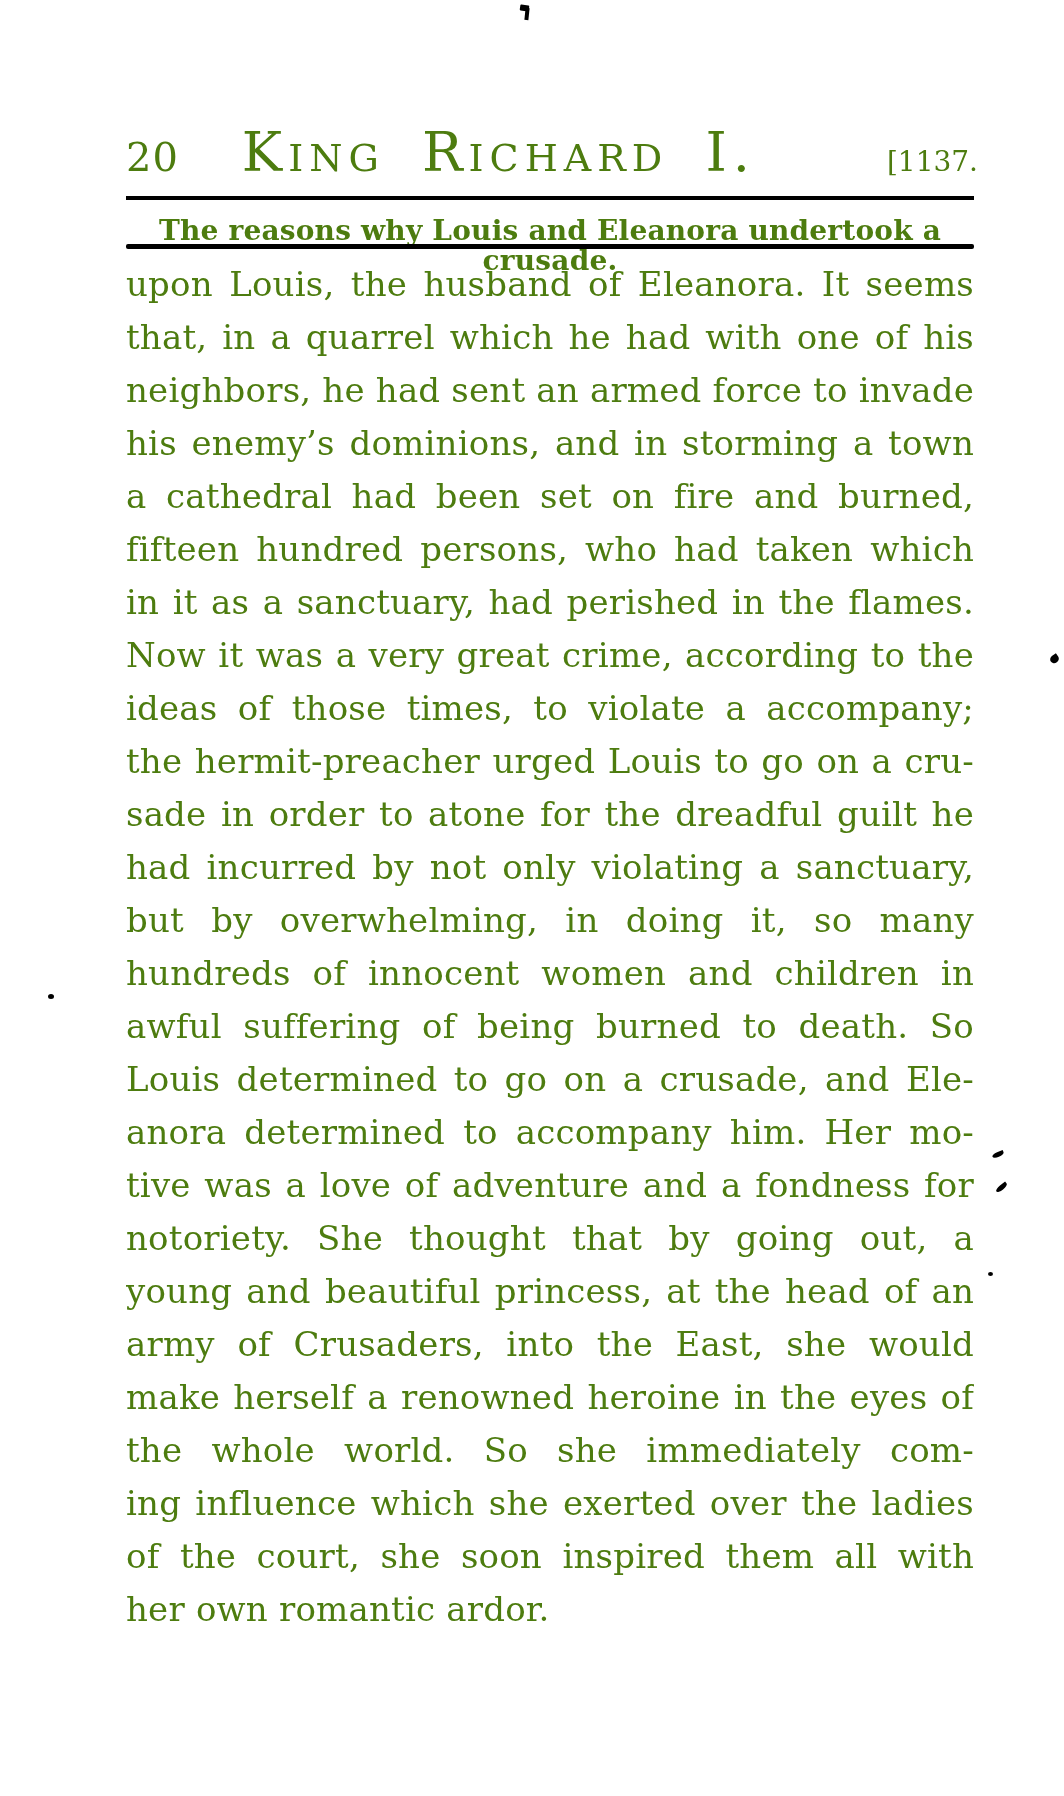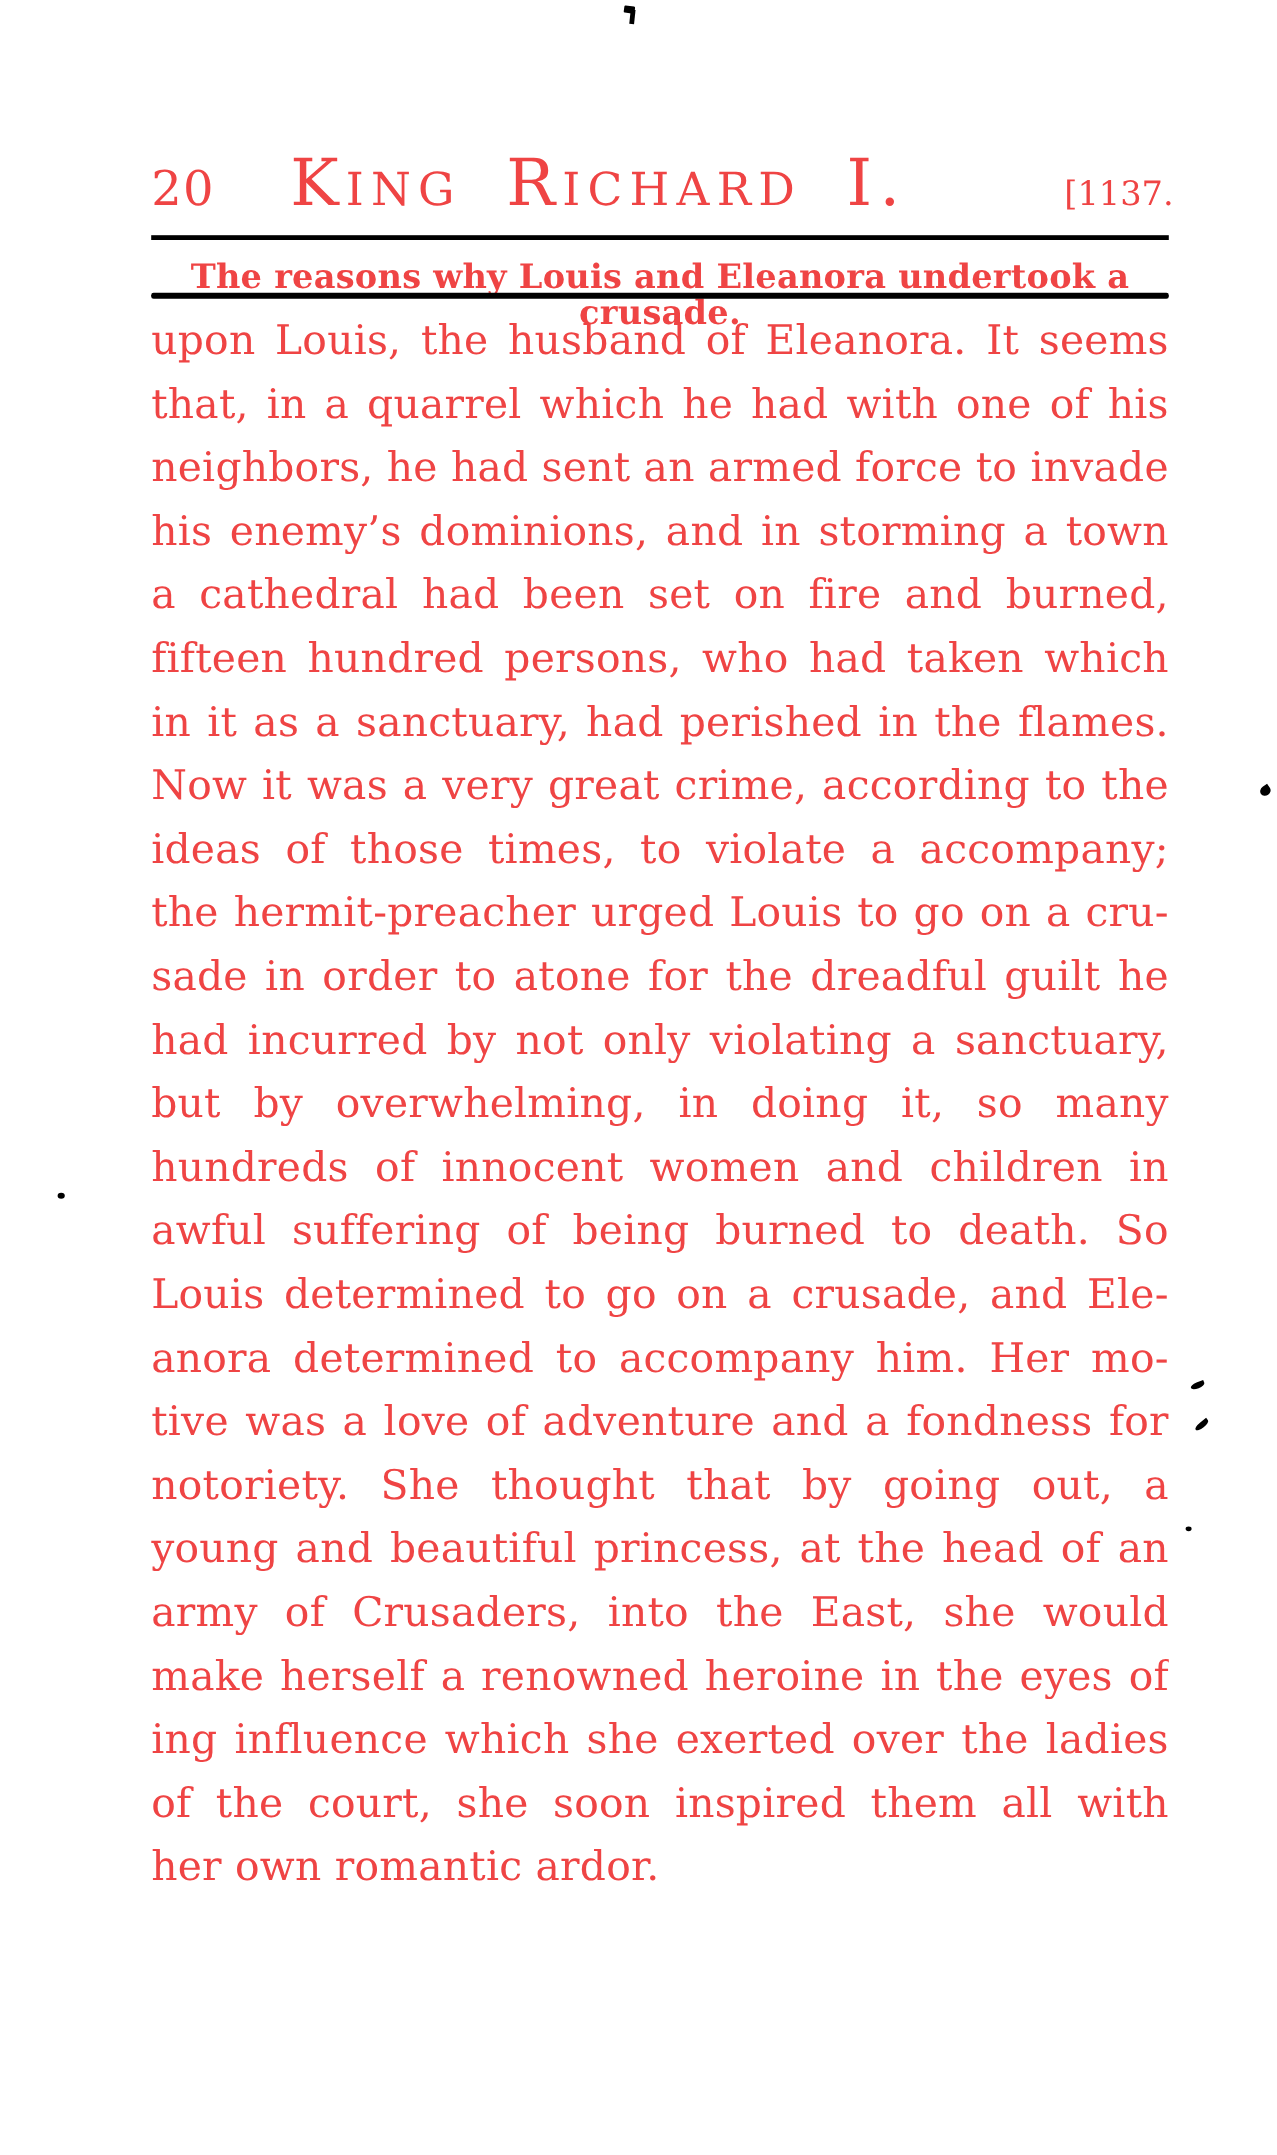--- a/index.html
+++ b/index.html
@@ -5,21 +5,21 @@
   html, body {
     margin: 0;
     padding: 0;
     background: #ffffff;
   }
   .page {
     position: relative;
     width: 1064px;
     height: 1796px;
     background: #ffffff;
-    color: #ef4444;
+    color: #4d7c0f;
     font-family: "DejaVu Serif", "Liberation Serif", serif;
     overflow: hidden;
   }
   .header-row {
     position: absolute;
     top: 126px;
     left: 126px;
     width: 852px;
     display: flex;
     justify-content: space-between;
@@ -133,20 +133,21 @@
       <div class="line">but by overwhelming, in doing it, so many</div>
       <div class="line">hundreds of innocent women and children in the</div>
       <div class="line">awful suffering of being burned to death.  So</div>
       <div class="line">Louis determined to go on a crusade, and Ele-</div>
       <div class="line">anora determined to accompany him.  Her mo-</div>
       <div class="line">tive was a love of adventure and a fondness for</div>
       <div class="line">notoriety.  She thought that by going out, a</div>
       <div class="line">young and beautiful princess, at the head of an</div>
       <div class="line">army of Crusaders, into the East, she would</div>
       <div class="line">make herself a renowned heroine in the eyes of</div>
+      <div class="line">the whole world.  So she immediately com-</div>
       <div class="line">ing influence which she exerted over the ladies</div>
       <div class="line">of the court, she soon inspired them all with</div>
       <div class="line last">her own romantic ardor.</div>
     </div>
 
   <div class="speck speck-1"></div>
   <div class="speck speck-1b"></div>
   <div class="speck speck-2"></div>
   <div class="speck speck-3"></div>
   <div class="speck speck-4"></div>

